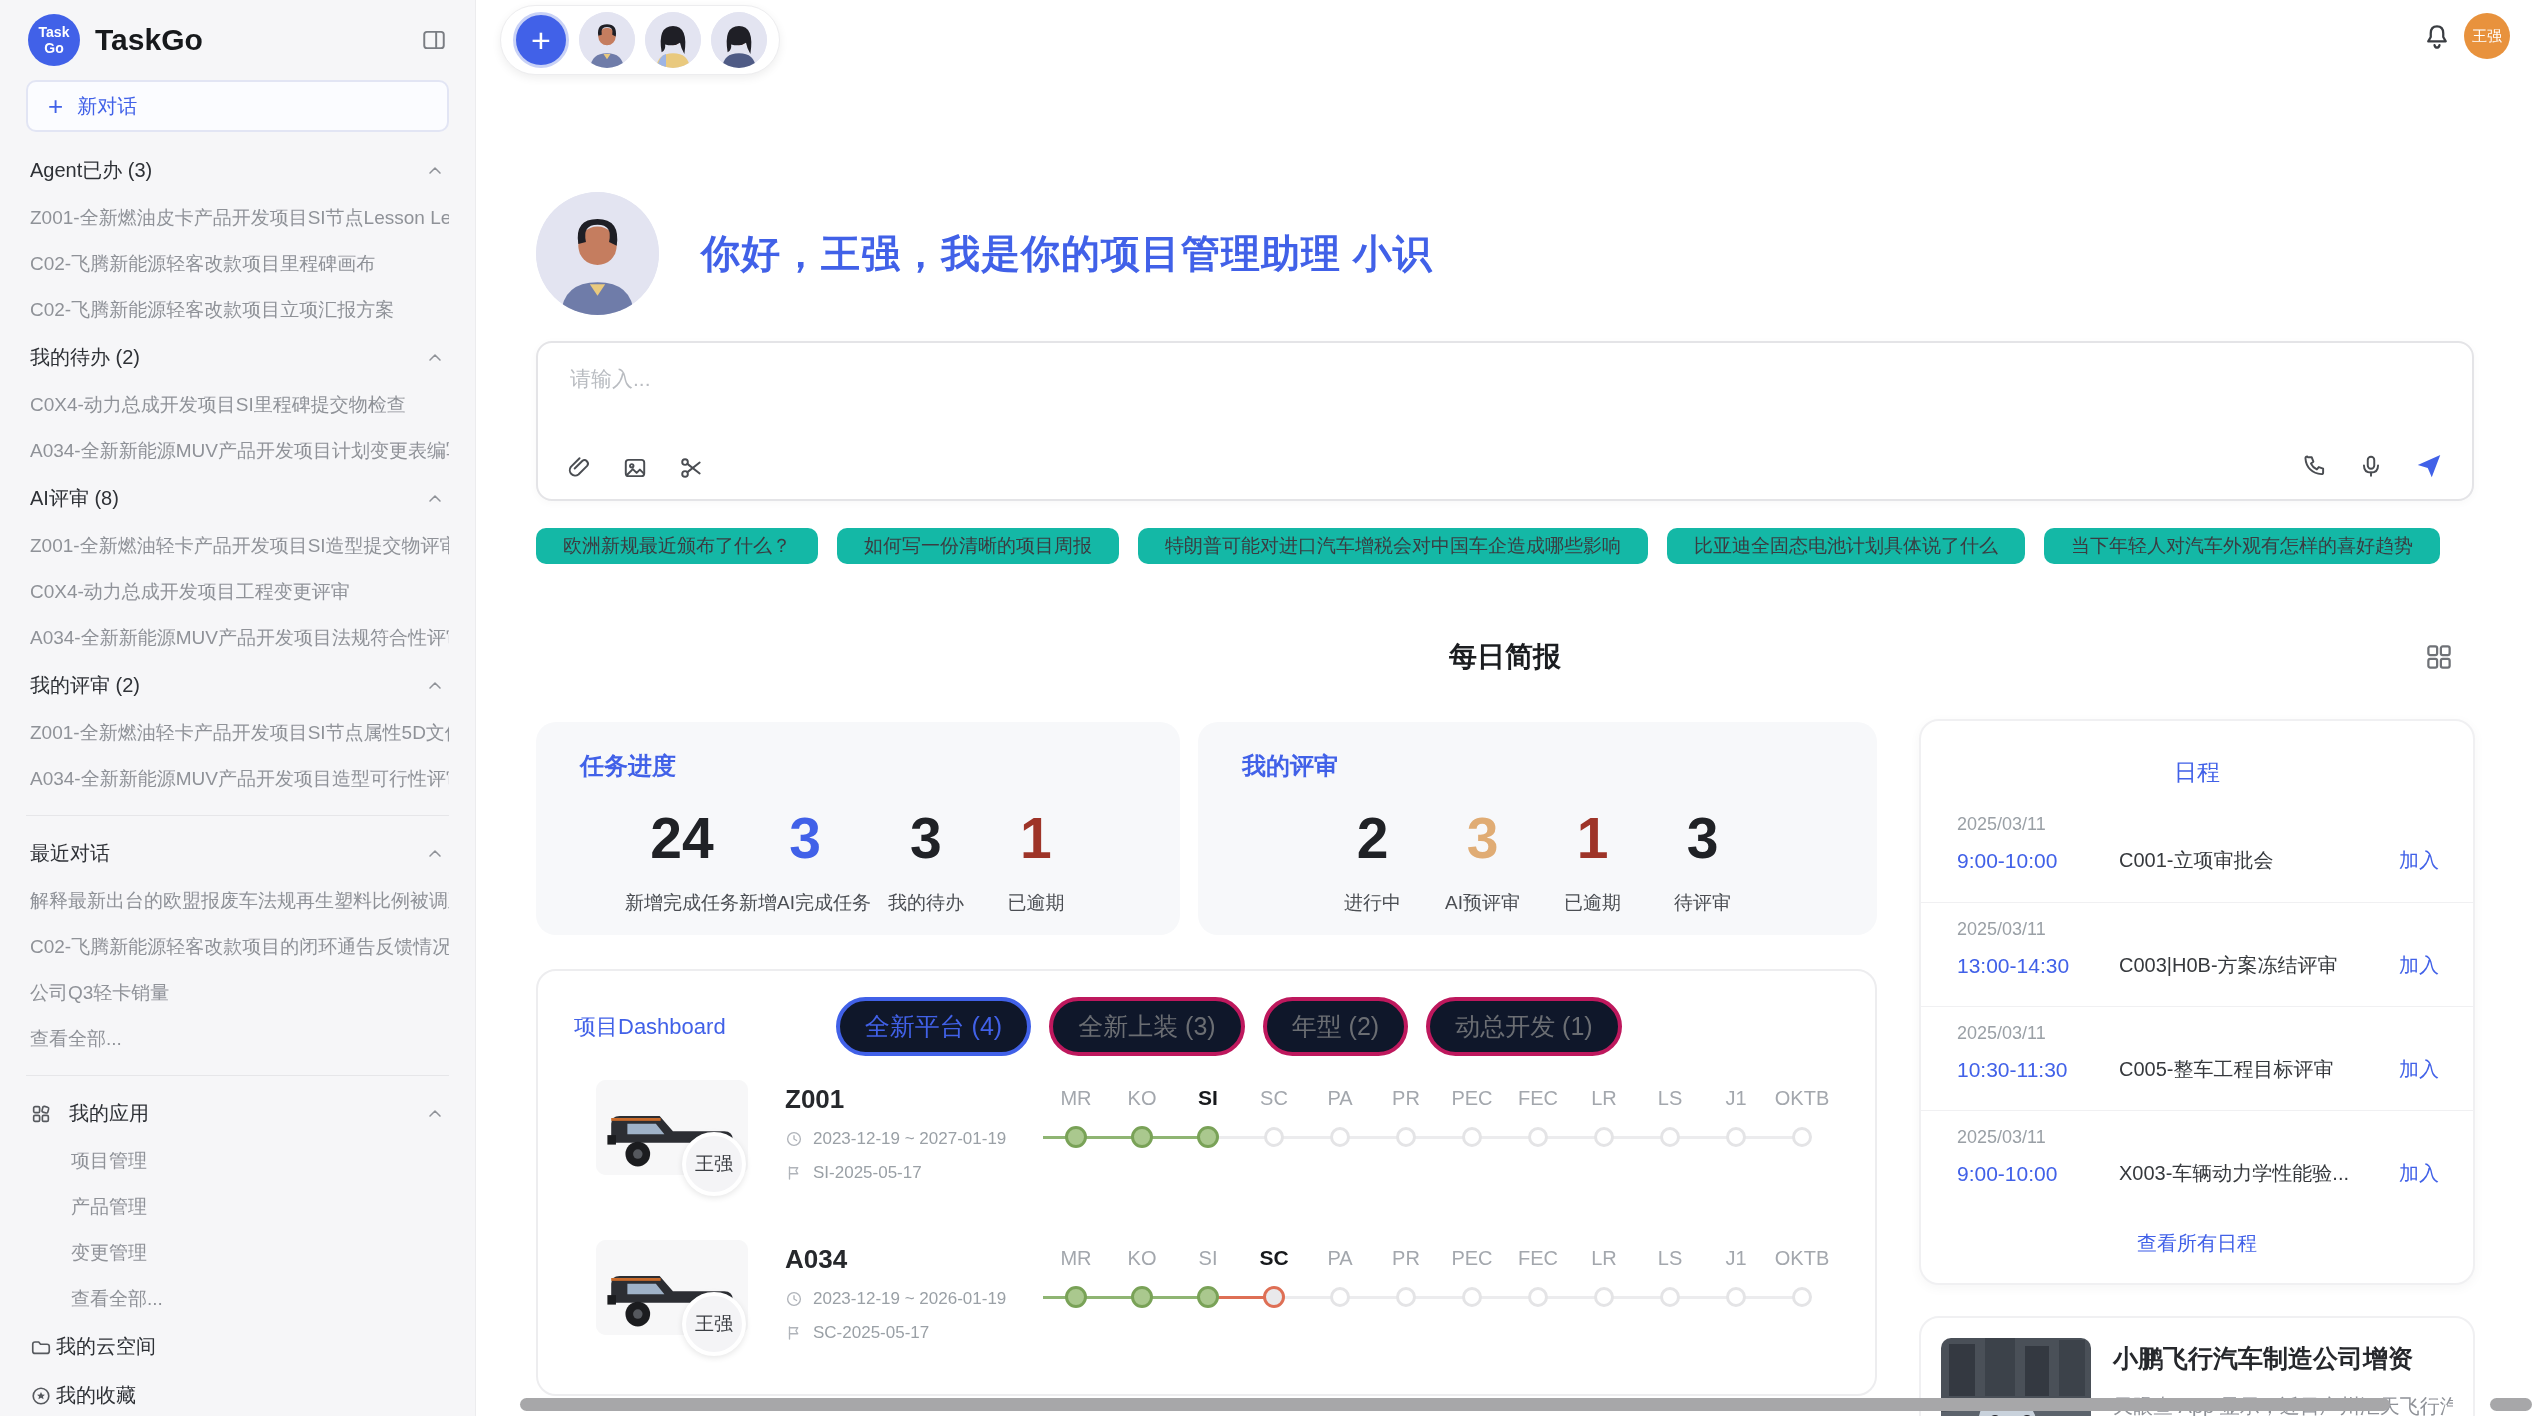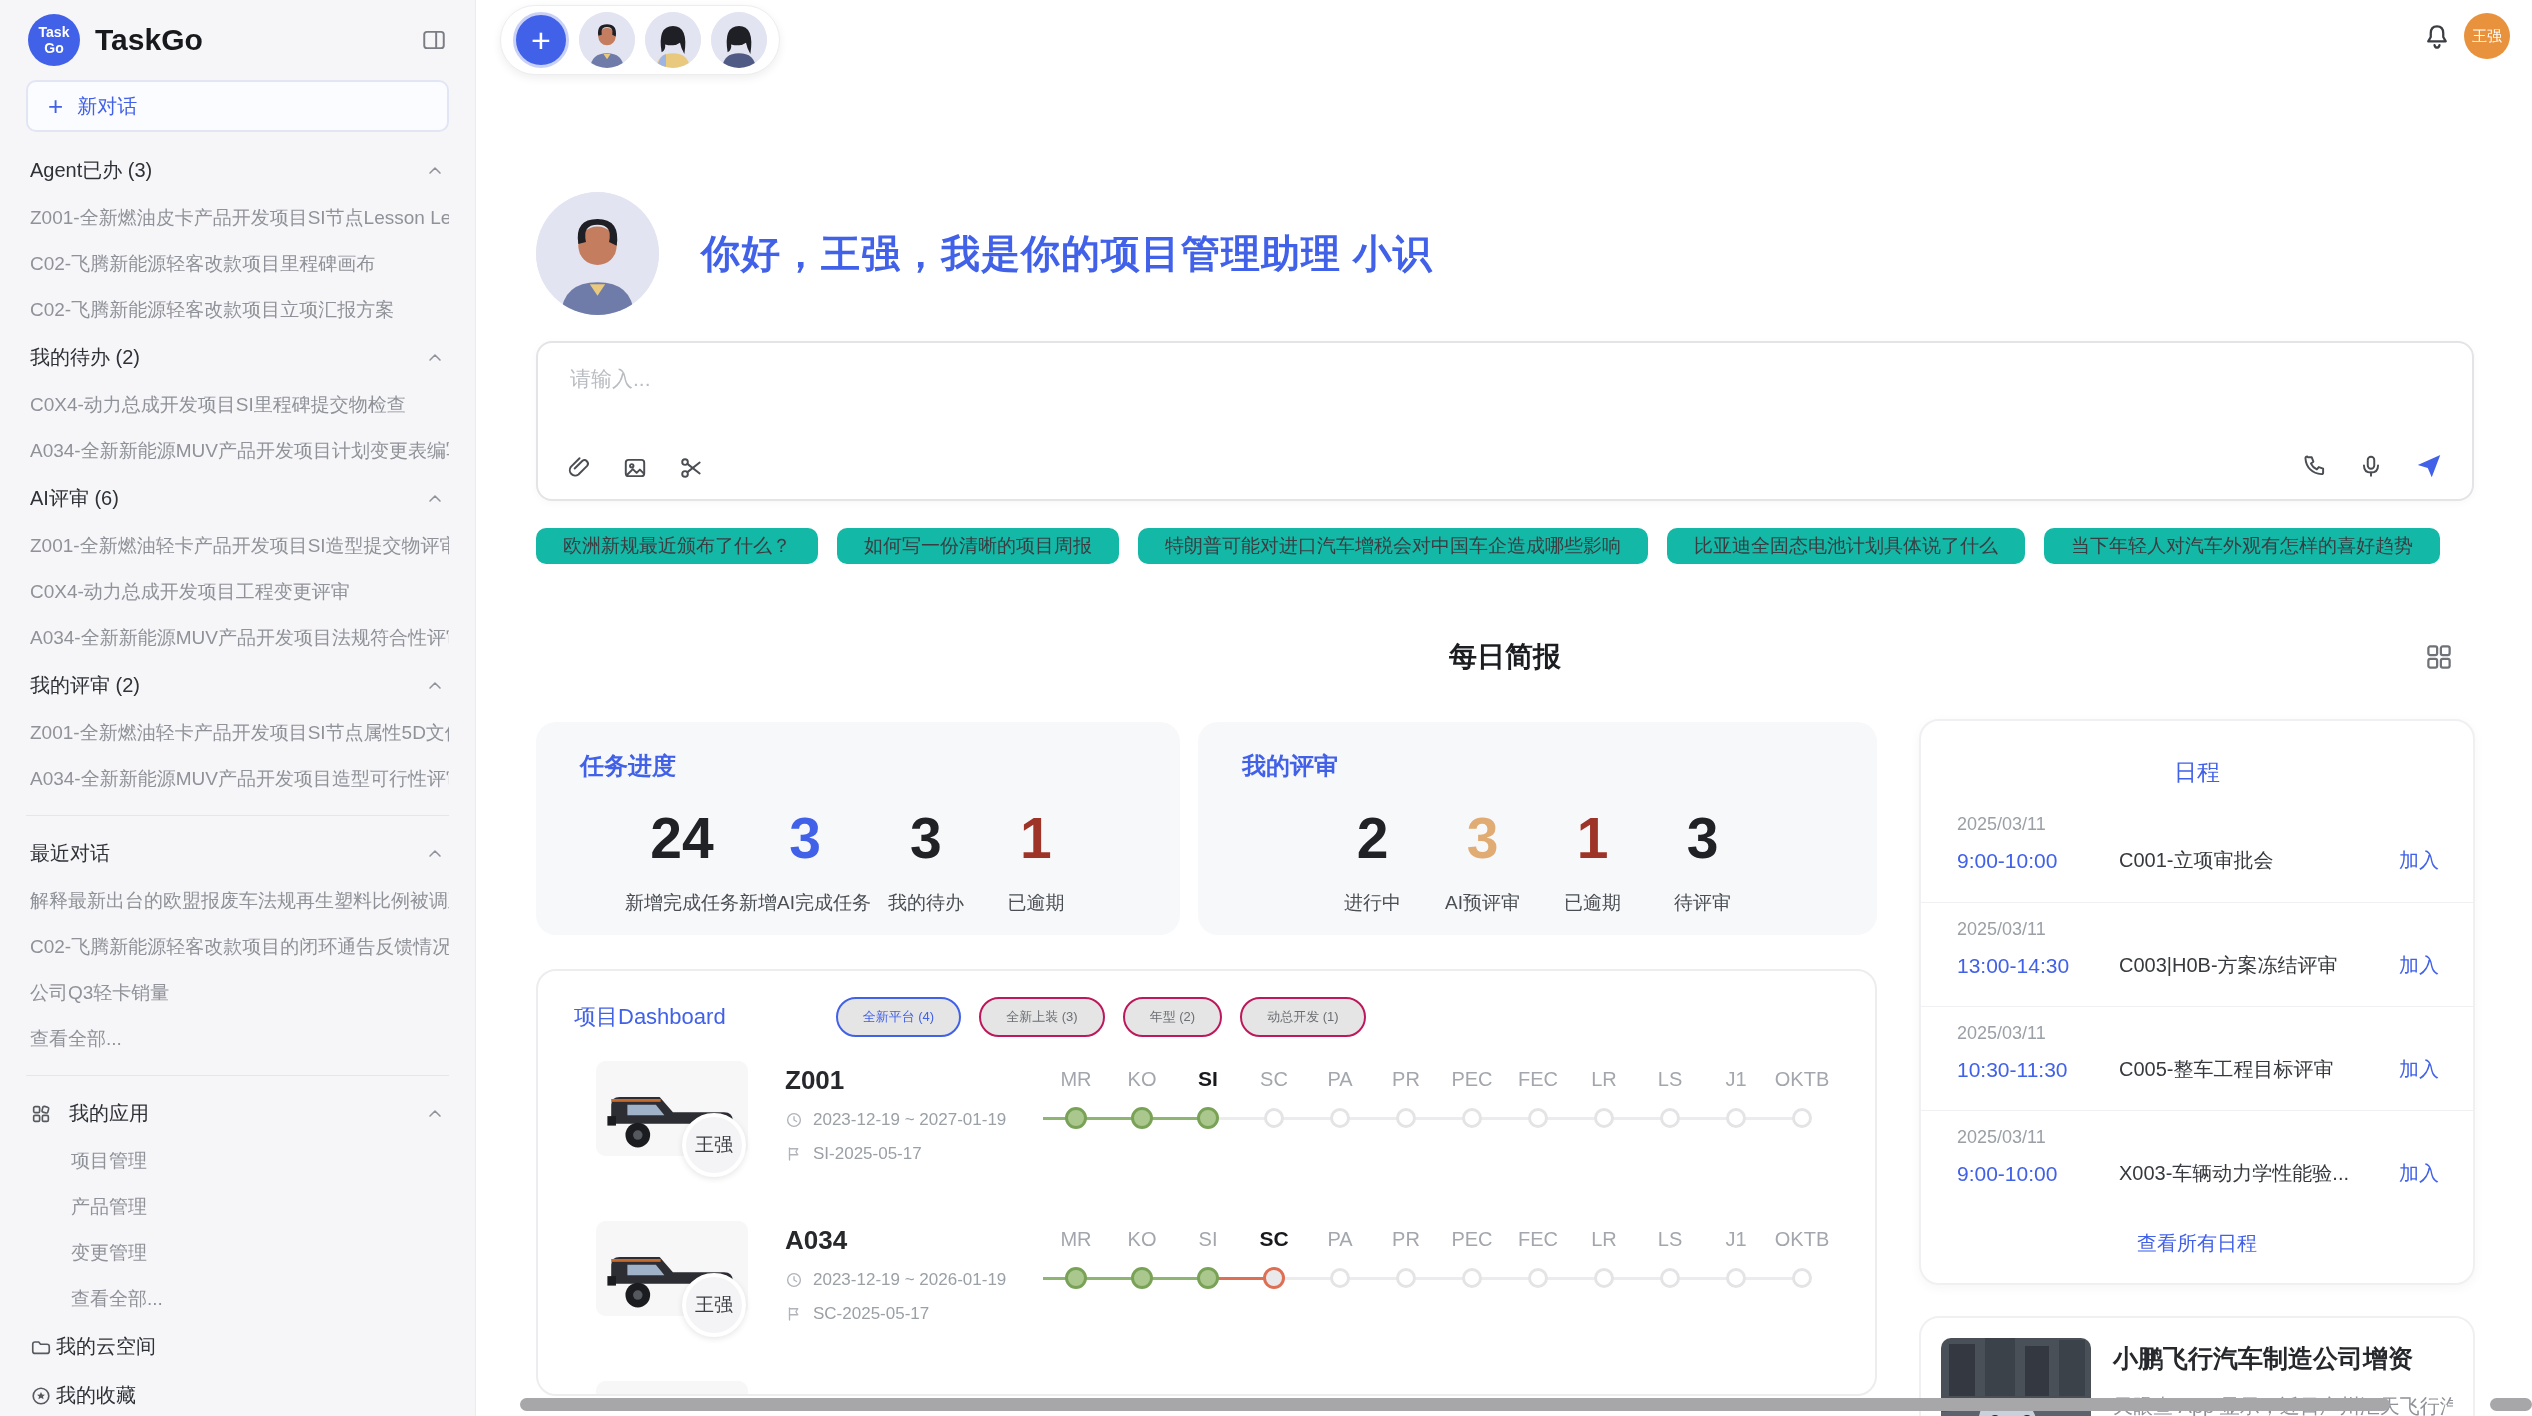--- a/index.html
+++ b/index.html
@@ -74,22 +74,22 @@
   .stat-col{text-align:center;min-width:110px;}
   .stat-val{font-size:57px;font-weight:600;color:#202226;line-height:1.15;}
   .stat-val.blue{color:#4161e8;}.stat-val.red{color:#9e3428;}.stat-val.orange{color:#e0ac74;}
   .stat-label{font-size:19px;color:#4b4e53;margin-top:18px;}
 
   .dash-card{position:absolute;left:60px;top:969px;width:1341px;height:427px;border:2px solid #ededef;
              border-radius:20px;box-sizing:border-box;overflow:hidden;background:#fff;}
   .dash-head{display:flex;align-items:center;padding:26px 0 0 36px;}
   .dash-title{font-size:22px;color:#4161e8;margin-right:110px;}
   .tabs{display:flex;gap:18px;}
-  .tab{border:2px solid #be185d;border-radius:999px;padding:9px 25px;font-size:13px;color:#6b6e73;
-       background:#e5e5e5;white-space:nowrap;cursor:pointer;}
+  .tab{border:4px solid #be185d;border-radius:999px;padding:9px 25px;font-size:25px;color:#6b6e73;
+       background:#0f172a;white-space:nowrap;cursor:pointer;}
   .tab.active{border-color:#4161e8;color:#4161e8;}
   .proj-rows{padding:24px 40px 0 22px;}
   .proj-row{display:flex;align-items:flex-start;height:150px;margin-bottom:10px;}
   .proj-media{position:relative;width:225px;flex:none;}
   .truck{width:152px;height:95px;border-radius:10px;overflow:hidden;background:#f5f6f8;margin-left:36px;}
   .truck svg{width:100%;height:100%;}
   .owner-badge{position:absolute;left:122px;top:52px;width:64px;height:64px;border-radius:50%;background:#f4f4f6;
                border:4px solid #fff;box-shadow:0 2px 6px rgba(0,0,0,.1);display:flex;align-items:center;
                justify-content:center;font-size:19px;color:#3a3d42;box-sizing:border-box;}
   .proj-info{width:252px;flex:none;padding-top:4px;}
@@ -178,21 +178,21 @@
             <svg width="20" height="20" viewBox="0 0 24 24" fill="none" stroke="currentColor" stroke-width="1.8" stroke-linecap="round" stroke-linejoin="round">
               <polyline points="6 14.5 12 8.5 18 14.5"></polyline>
             </svg>
           </span>
         </div>
         <div class="sb-item">C0X4-动力总成开发项目SI里程碑提交物检查</div>
         <div class="sb-item">A034-全新新能源MUV产品开发项目计划变更表编写</div>
       </div>
       <div class="sb-section">
         <div class="sb-sec-head">
-          <span>AI评审 (6)</span>
+          <span>AI评审 (8)</span>
           <span class="icn sb-chev">
             <svg width="20" height="20" viewBox="0 0 24 24" fill="none" stroke="currentColor" stroke-width="1.8" stroke-linecap="round" stroke-linejoin="round">
               <polyline points="6 14.5 12 8.5 18 14.5"></polyline>
             </svg>
           </span>
         </div>
         <div class="sb-item">Z001-全新燃油轻卡产品开发项目SI造型提交物评审</div>
         <div class="sb-item">C0X4-动力总成开发项目工程变更评审</div>
         <div class="sb-item">A034-全新新能源MUV产品开发项目法规符合性评审</div>
       </div>

